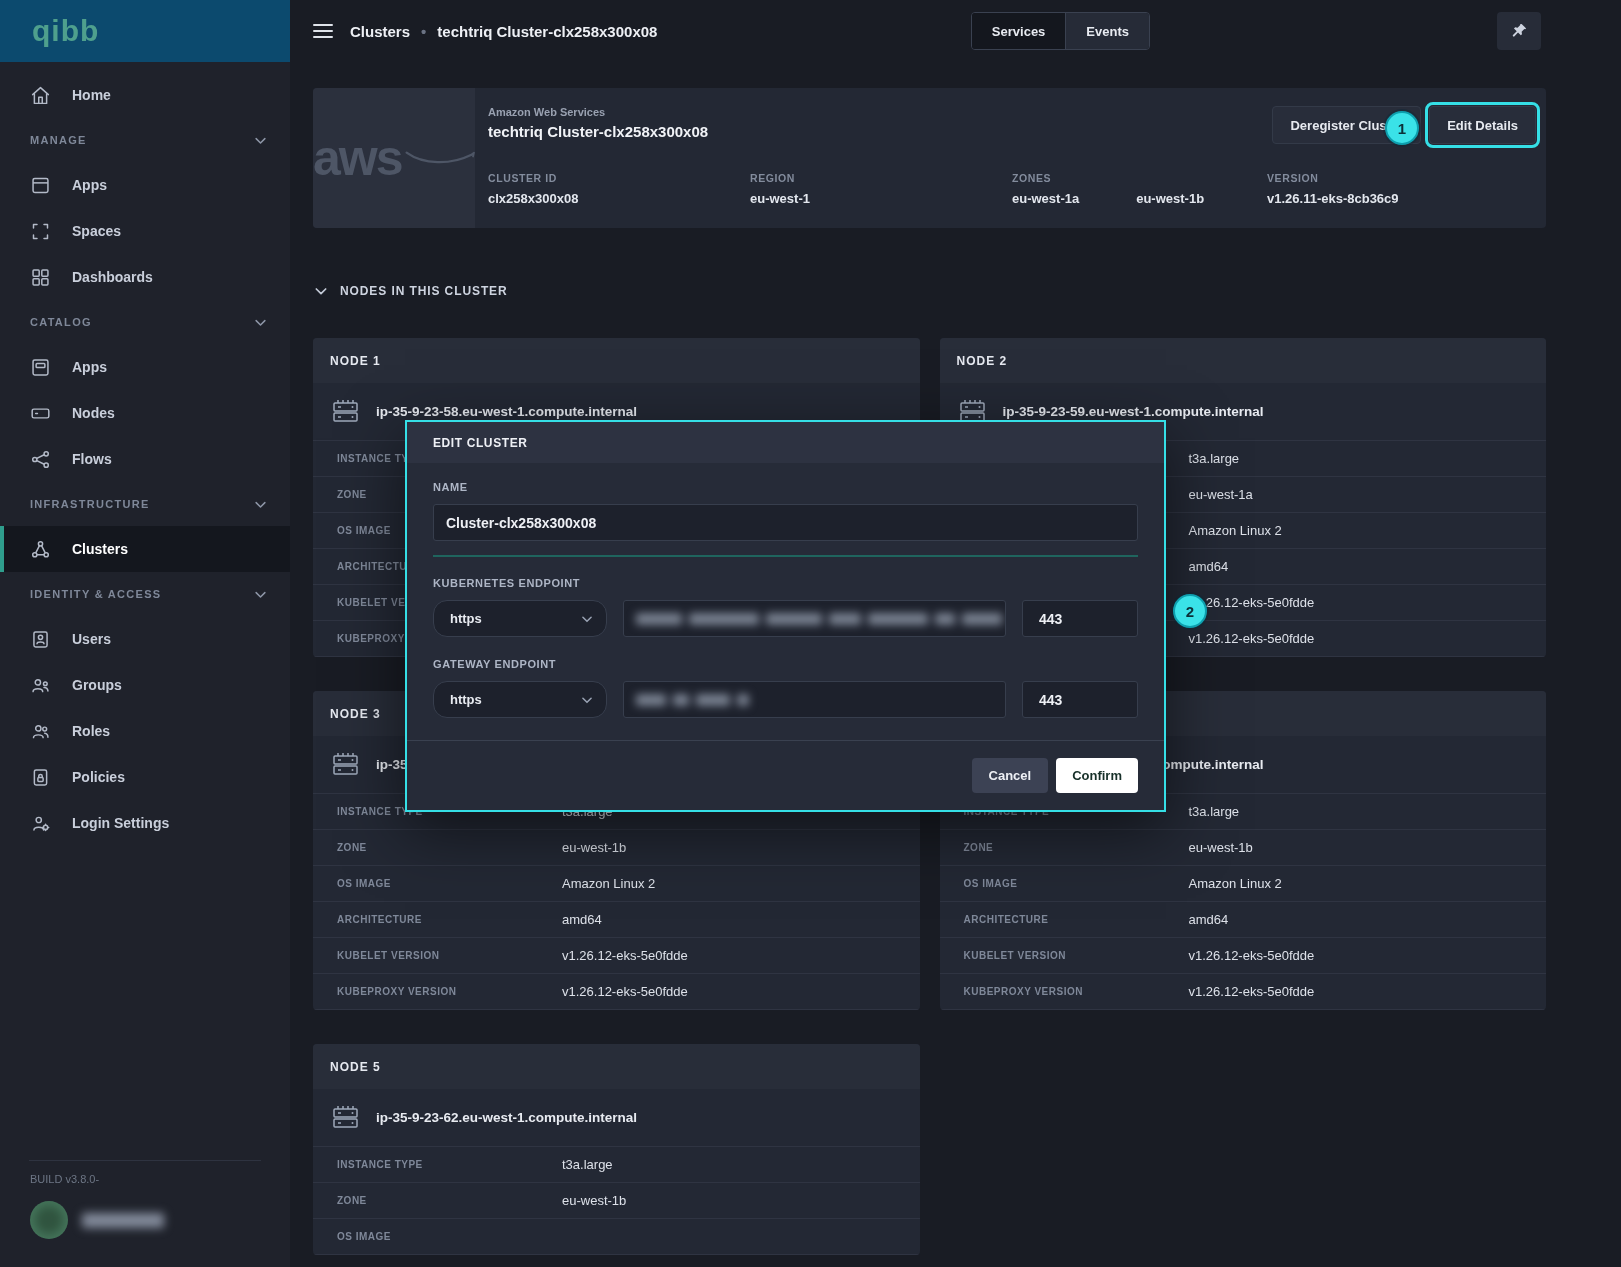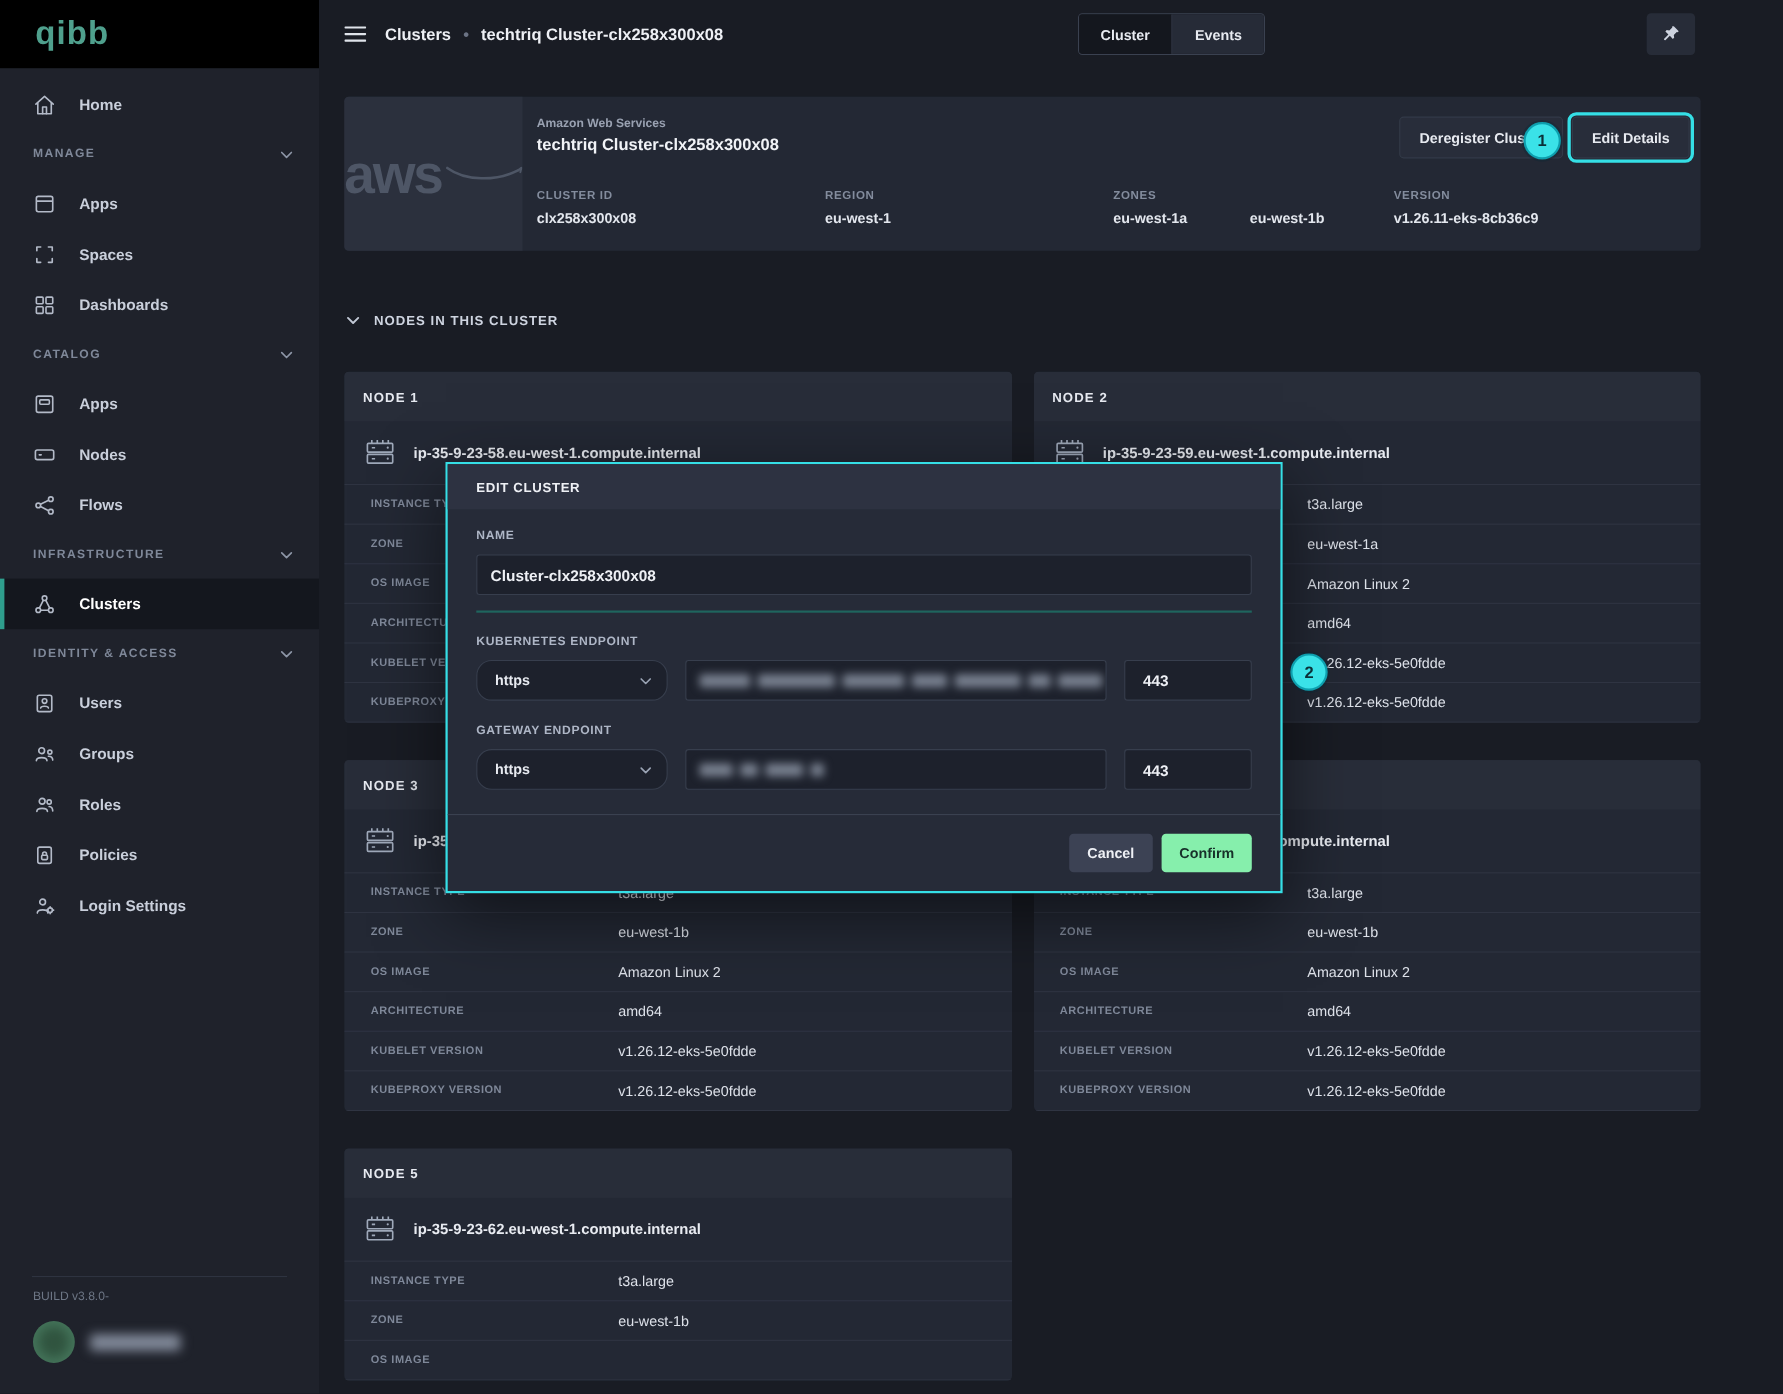--- a/index.html
+++ b/index.html
@@ -6,21 +6,21 @@
   html,body { width:1621px; height:1267px; }
   body {
     background:#191c24; color:#dfe3ea;
     font-family:"Liberation Sans", sans-serif;
     display:flex; overflow:hidden; position:relative;
   }
   svg { display:block; }
 
   
   .sidebar { width:290px; flex-shrink:0; background:#1f222b; display:flex; flex-direction:column; }
-  .logo-area { height:62px; background:#000000; display:flex; align-items:center; padding-left:32px; flex-shrink:0; }
+  .logo-area { height:62px; background:#0c4a6e; display:flex; align-items:center; padding-left:32px; flex-shrink:0; }
   .logo { font-size:30px; font-weight:bold; color:#4fa08d; letter-spacing:1px; cursor:pointer; }
   .nav { flex:1; padding-top:10px; overflow:hidden; }
   .nav-item { height:46px; display:flex; align-items:center; padding-left:30px; gap:21px;
     font-size:14px; font-weight:bold; color:#c9cfdb; cursor:pointer; }
   .nav-item .ico { width:21px; height:21px; color:#b3bac8; flex-shrink:0; }
   .nav-item.active { background:#14171e; border-left:4px solid #2f9e8d; padding-left:26px; color:#ffffff; }
   .nav-section { height:44px; display:flex; align-items:center; justify-content:space-between;
     padding:0 22px 0 30px; font-size:11px; font-weight:bold; color:#7f8899; letter-spacing:1.3px; cursor:pointer; }
   .nav-section .chev { width:15px; height:15px; color:#8d96a7; }
   .sidebar-bottom { flex-shrink:0; }
@@ -94,21 +94,21 @@
     display:flex; align-items:center; justify-content:space-between; padding:0 12px 0 16px;
     font-size:13px; font-weight:bold; color:#e8ebf1; cursor:pointer; flex-shrink:0; }
   .select .chev { width:14px; height:14px; color:#9aa3b4; }
   .url-input { flex:1; height:37px; background:#1d212c; border:1px solid #373e4d; border-radius:3px;
     display:flex; align-items:center; padding:0 12px; overflow:hidden; cursor:text; }
   .port-input { width:116px; flex-shrink:0; height:37px; background:#1d212c; border:1px solid #373e4d; border-radius:3px;
     color:#eef0f5; font-size:14px; font-weight:bold; padding:0 16px; font-family:"Liberation Sans", sans-serif; outline:none; }
   .modal-footer { border-top:1px solid #3a4150; margin-top:22px; padding:17px 26px; display:flex; justify-content:flex-end; gap:8px; }
   .btn-cancel { height:35px; padding:0 17px; background:#3c4254; border:none; border-radius:4px;
     color:#eef0f5; font-size:13px; font-weight:bold; cursor:pointer; font-family:"Liberation Sans", sans-serif; }
-  .btn-confirm { height:35px; padding:0 16px; background:#86efac; border:none; border-radius:4px;
+  .btn-confirm { height:35px; padding:0 16px; background:#ffffff; border:none; border-radius:4px;
     color:#173029; font-size:13px; font-weight:bold; cursor:pointer; font-family:"Liberation Sans", sans-serif; }
 
   
   .redact { display:flex; gap:7px; filter:blur(4px); }
   .redact i { display:block; height:12px; background:#78808f; border-radius:2px; }
 
   
   .annotation { position:absolute; width:34px; height:34px; border-radius:50%;
     background:#3ae2e8; border:2px solid #0e9fae; color:#0b3038;
     font-size:15px; font-weight:bold; display:flex; align-items:center; justify-content:center;
@@ -318,21 +318,21 @@
       <svg viewBox="0 0 20 16" fill="none" stroke="currentColor" stroke-width="2" stroke-linecap="round">
           <path d="M1 2h18M1 8h18M1 14h18"></path>
         </svg>
     </span>
     <div class="breadcrumb">
       <span class="bc-link">Clusters</span>
       <span class="sep">•</span>
       <span>techtriq Cluster-clx258x300x08</span>
     </div>
     <div class="tabs">
-      <div class="tab active">Cluster</div>
+      <div class="tab active">Services</div>
       <div class="tab">Events</div>
     </div>
     <div class="pin-btn">
       <span>
         <svg width="18" height="18" viewBox="0 0 24 24" fill="currentColor">
             <path d="M15.5 2.5l6 6-1.3 1.3-1.1-.4-3.6 3.6.5 3.2-1.6 1.6-3.7-3.7-5.4 5.4-1.3-.4-.4-1.3 5.4-5.4-3.7-3.7 1.6-1.6 3.2.5 3.6-3.6-.4-1.1z"></path>
           </svg>
       </span>
     </div>
   </div>

